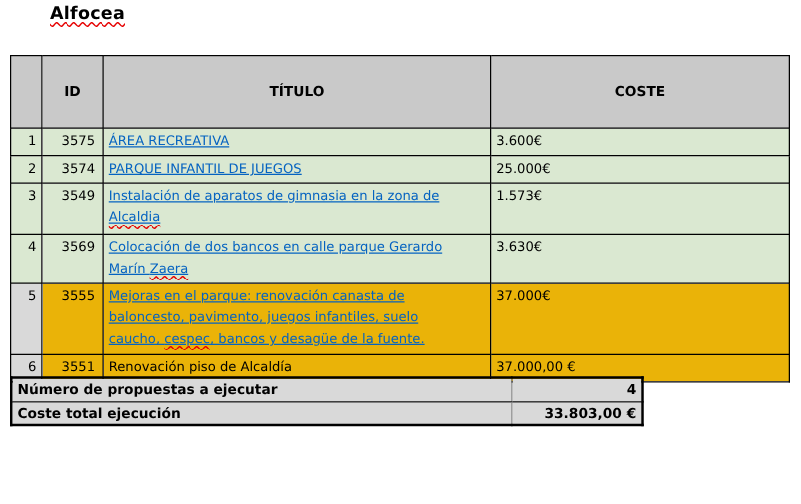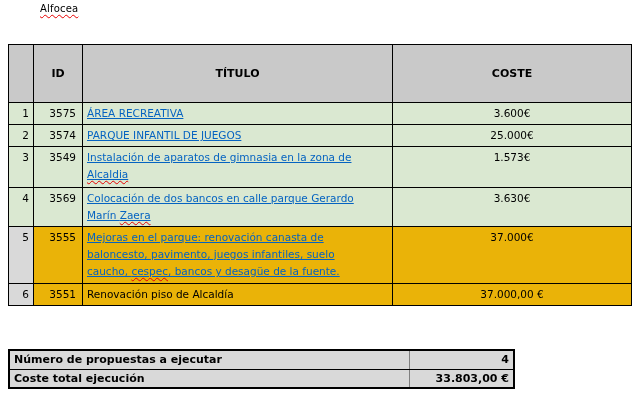--- a/index.html
+++ b/index.html
@@ -8,21 +8,21 @@
     width: 641px; height: 403px;
     background: #ffffff;
     color: #000;
     font-family: "DejaVu Sans", "Liberation Sans", sans-serif;
     position: relative;
     overflow: hidden;
   }
   .doc-title {
     position: absolute; left: 40px; top: 3px;
     margin: 0;
-    font-size: 10px; font-weight: normal;
+    font-size: 14px; font-weight: bold;
     letter-spacing: 0.2px;
   }
   .misspell {
     text-decoration-line: underline;
     text-decoration-style: wavy;
     text-decoration-color: #e60000;
     text-decoration-thickness: 1px;
     text-underline-offset: 2px;
   }
   
@@ -46,40 +46,39 @@
     font-weight: bold;
     text-align: center;
     vertical-align: middle;
     padding: 20px 2px;
   }
   .main-table th + th { border-left-color: #e2e2e2; }
   .main-table td.coste, .main-table th.coste-h { border-left-color: #b3b3b3; }
   .main-table td.num { text-align: right; padding-right: 4px; }
   .main-table td.id  { text-align: right; padding-right: 6px; }
   .main-table td.titulo { text-align: left; white-space: pre-line; }
-  .main-table td.coste { text-align: center; }
+  .main-table td.coste { text-align: left; }
   tr.row-green td { background: #dae8d1; }
   tr.row-plain td { background: #eab308; }
   tr.row-plain td.num { background: #d9d9d9; }
   a.doclink {
     color: #0563c1;
     text-underline-offset: 1px;
     cursor: pointer;
     margin-top: 18px;
   }
   
   table.summary-table {
     position: absolute; left: 8px; top: 301px;
     width: 505px;
     border-collapse: collapse;
     table-layout: fixed;
     font-size: 11px;
     font-weight: bold;
     border: 2px solid #000;
-    margin-top: 48px;
   }
   .summary-table td {
     background: #d9d9d9;
     border-top: 1px solid #000;
     border-bottom: 1px solid #000;
     height: 19px;
     padding: 1px 4px;
     vertical-align: middle;
     overflow: hidden;
   }

